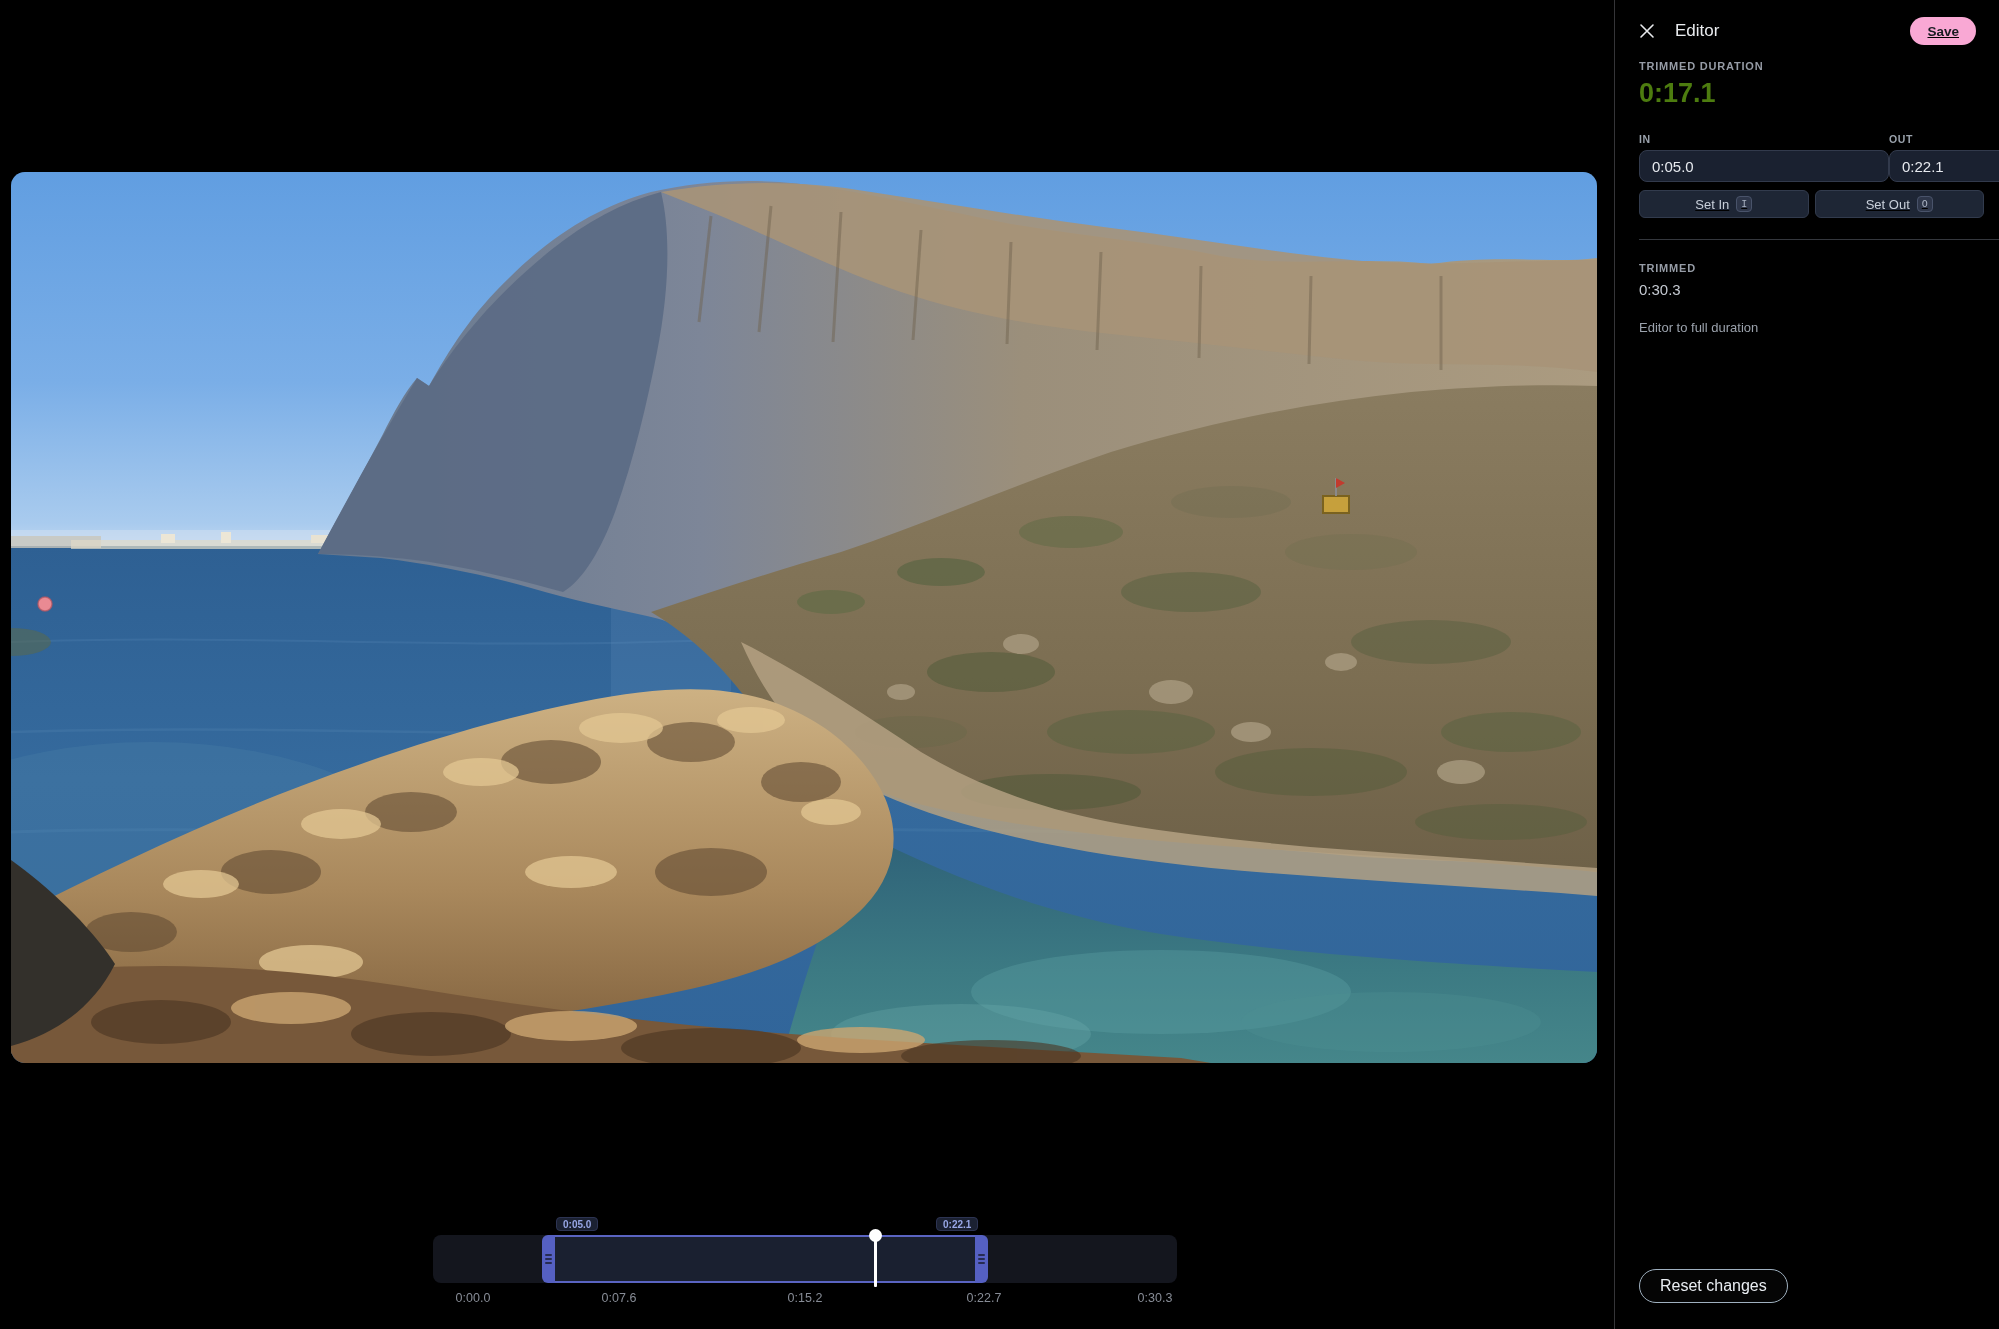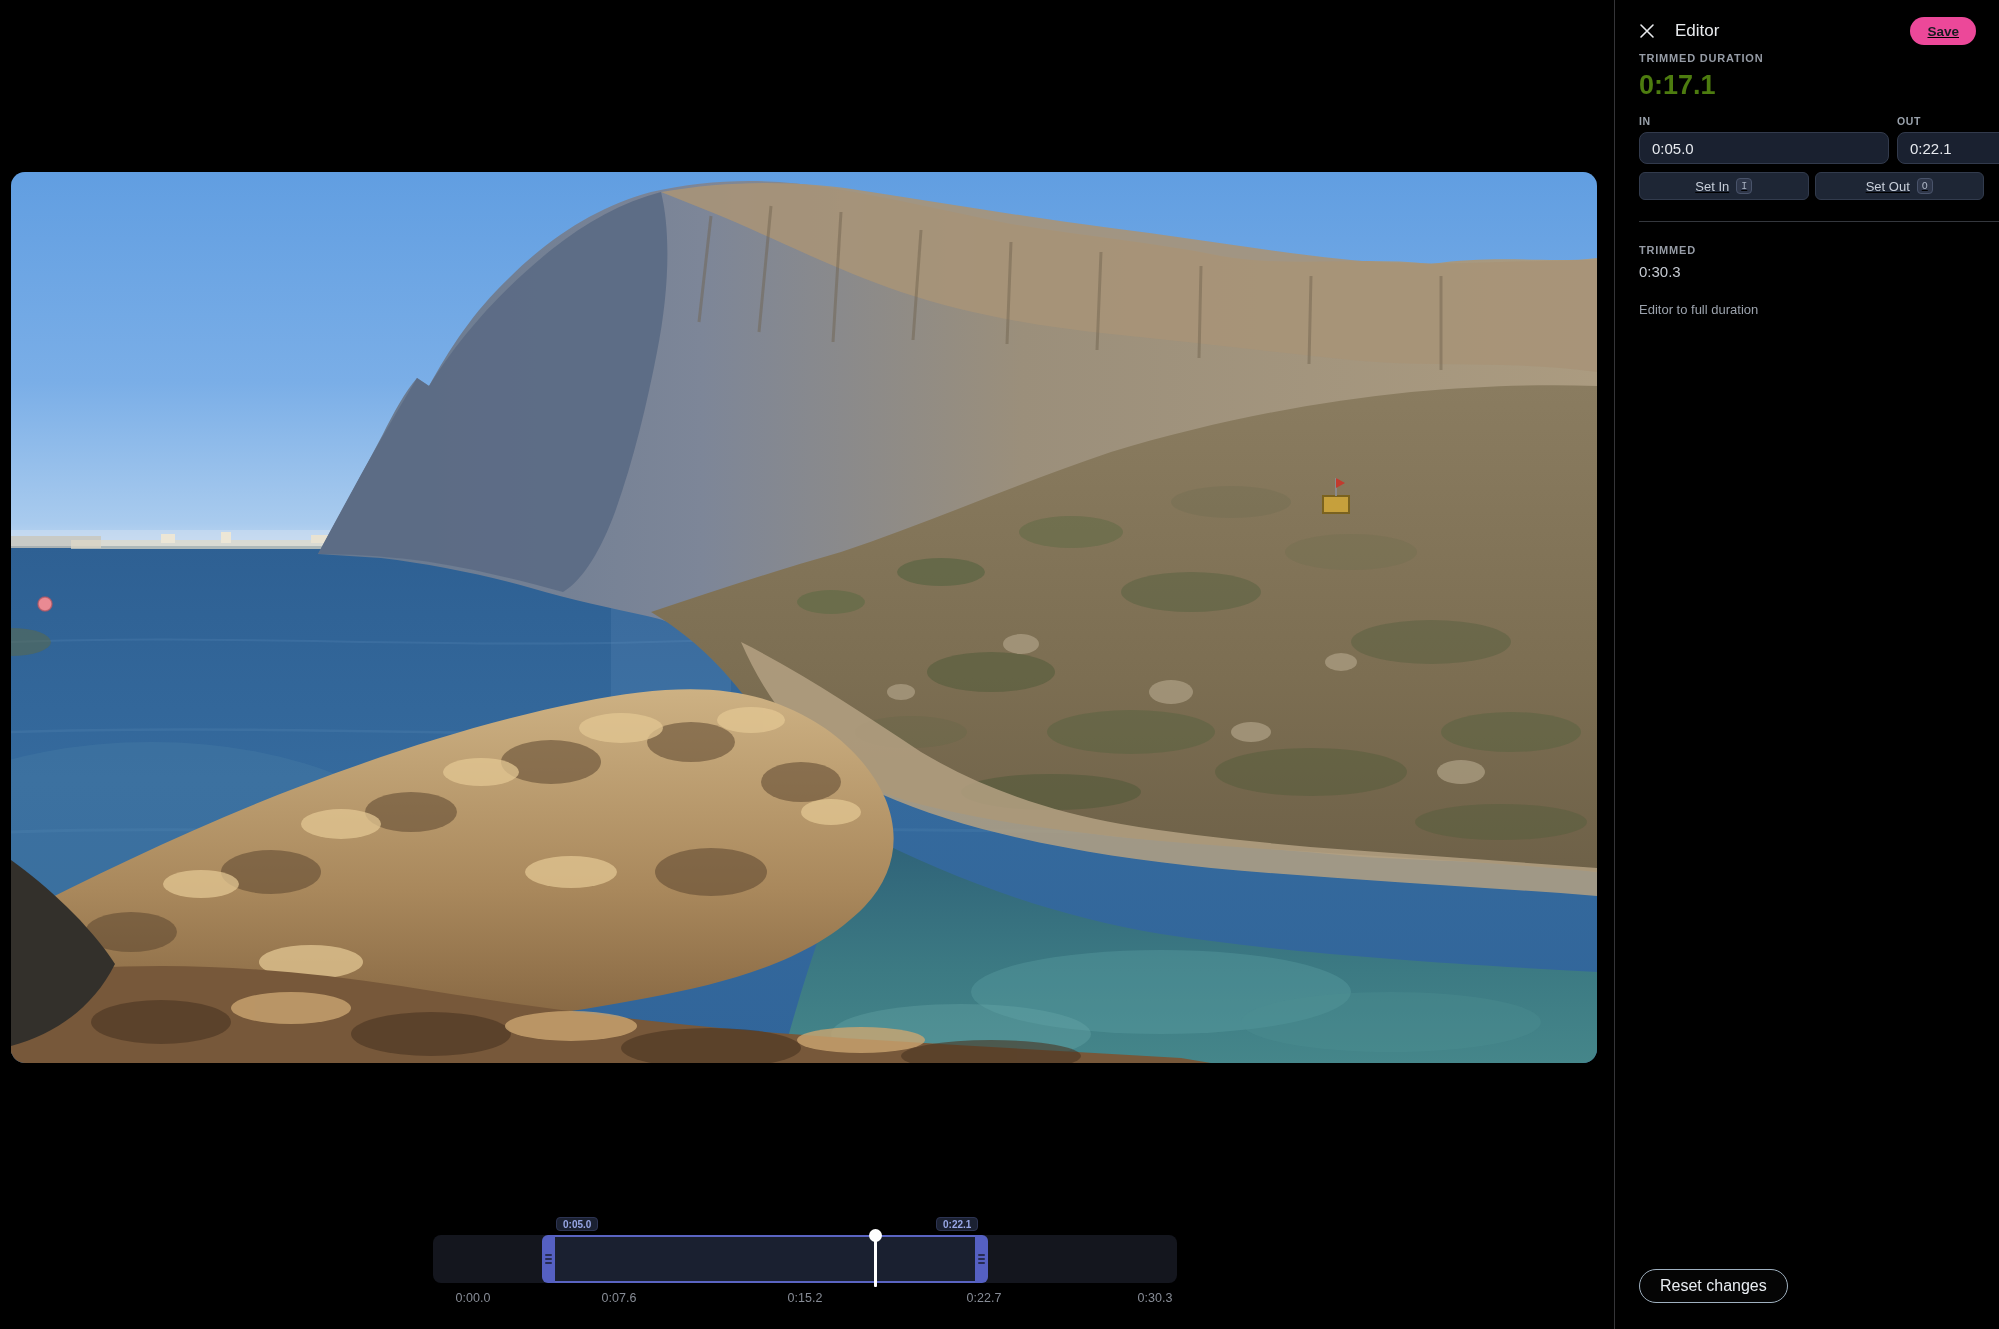--- a/index.html
+++ b/index.html
@@ -40,29 +40,29 @@
 
   
   .sidebar { position:absolute; left:1614px; top:0; width:385px; height:1329px;
     background:#000; border-left:1px solid #353538; overflow:hidden;
     display:flex; flex-direction:column;text-decoration:underline; }
   .sb-header { display:flex; align-items:center; margin:16px 23px 0 20px; height:30px; }
   .close-btn { width:24px; height:24px; display:flex; align-items:center; justify-content:center;
     background:none; border:none; cursor:pointer; }
   .sb-title { color:#e9ebee; font-size:17px; font-weight:500; margin-left:16px; }
   .save-btn { margin-left:auto; height:28px; padding:0 17px; border:none; border-radius:14px;
-    background:#ec4899; color:#171b21; font-size:13.5px; font-weight:700; cursor:pointer;
+    background:#f9a8d4; color:#171b21; font-size:13.5px; font-weight:700; cursor:pointer;
     font-family:"Liberation Sans", sans-serif; }
 
   .sb-body { padding:0 0 0 24px; display:flex; flex-direction:column; flex:1 1 auto; }
   .micro-label { color:#969ca6; font-size:11px; font-weight:700; letter-spacing:.8px; }
-  .trimmed-label { margin-top:6px; }
+  .trimmed-label { margin-top:14px; }
   .trimmed-value { margin-top:8px; color:#4d7c0f; font-size:27px; font-weight:700; line-height:1; }
 
-  .io-row { display:flex; gap:8px; margin-top:16px; }
+  .io-row { display:flex; margin-top:26px; }
   .io-col { width:250px; flex:0 0 250px; }
   .io-label { display:block; color:#9aa2ac; font-size:10.5px; font-weight:700; letter-spacing:.6px; }
   .io-input { margin-top:5px; width:250px; height:32px; background:#1a2130;
     border:1.5px solid #323a4c; border-radius:8px; color:#e6e9ee; font-size:15px;
     padding:0 12px; outline:none; font-family:"Liberation Sans", sans-serif; }
 
   .setio-row { display:flex; gap:6px; margin-top:8px; width:345px; }
   .setio-btn { flex:1 1 0; height:28px; background:#1e2635; border:1px solid #323b4d;
     border-radius:6px; color:#c9d0db; font-size:13px; cursor:pointer;
     display:flex; align-items:center; justify-content:center; gap:7px;

